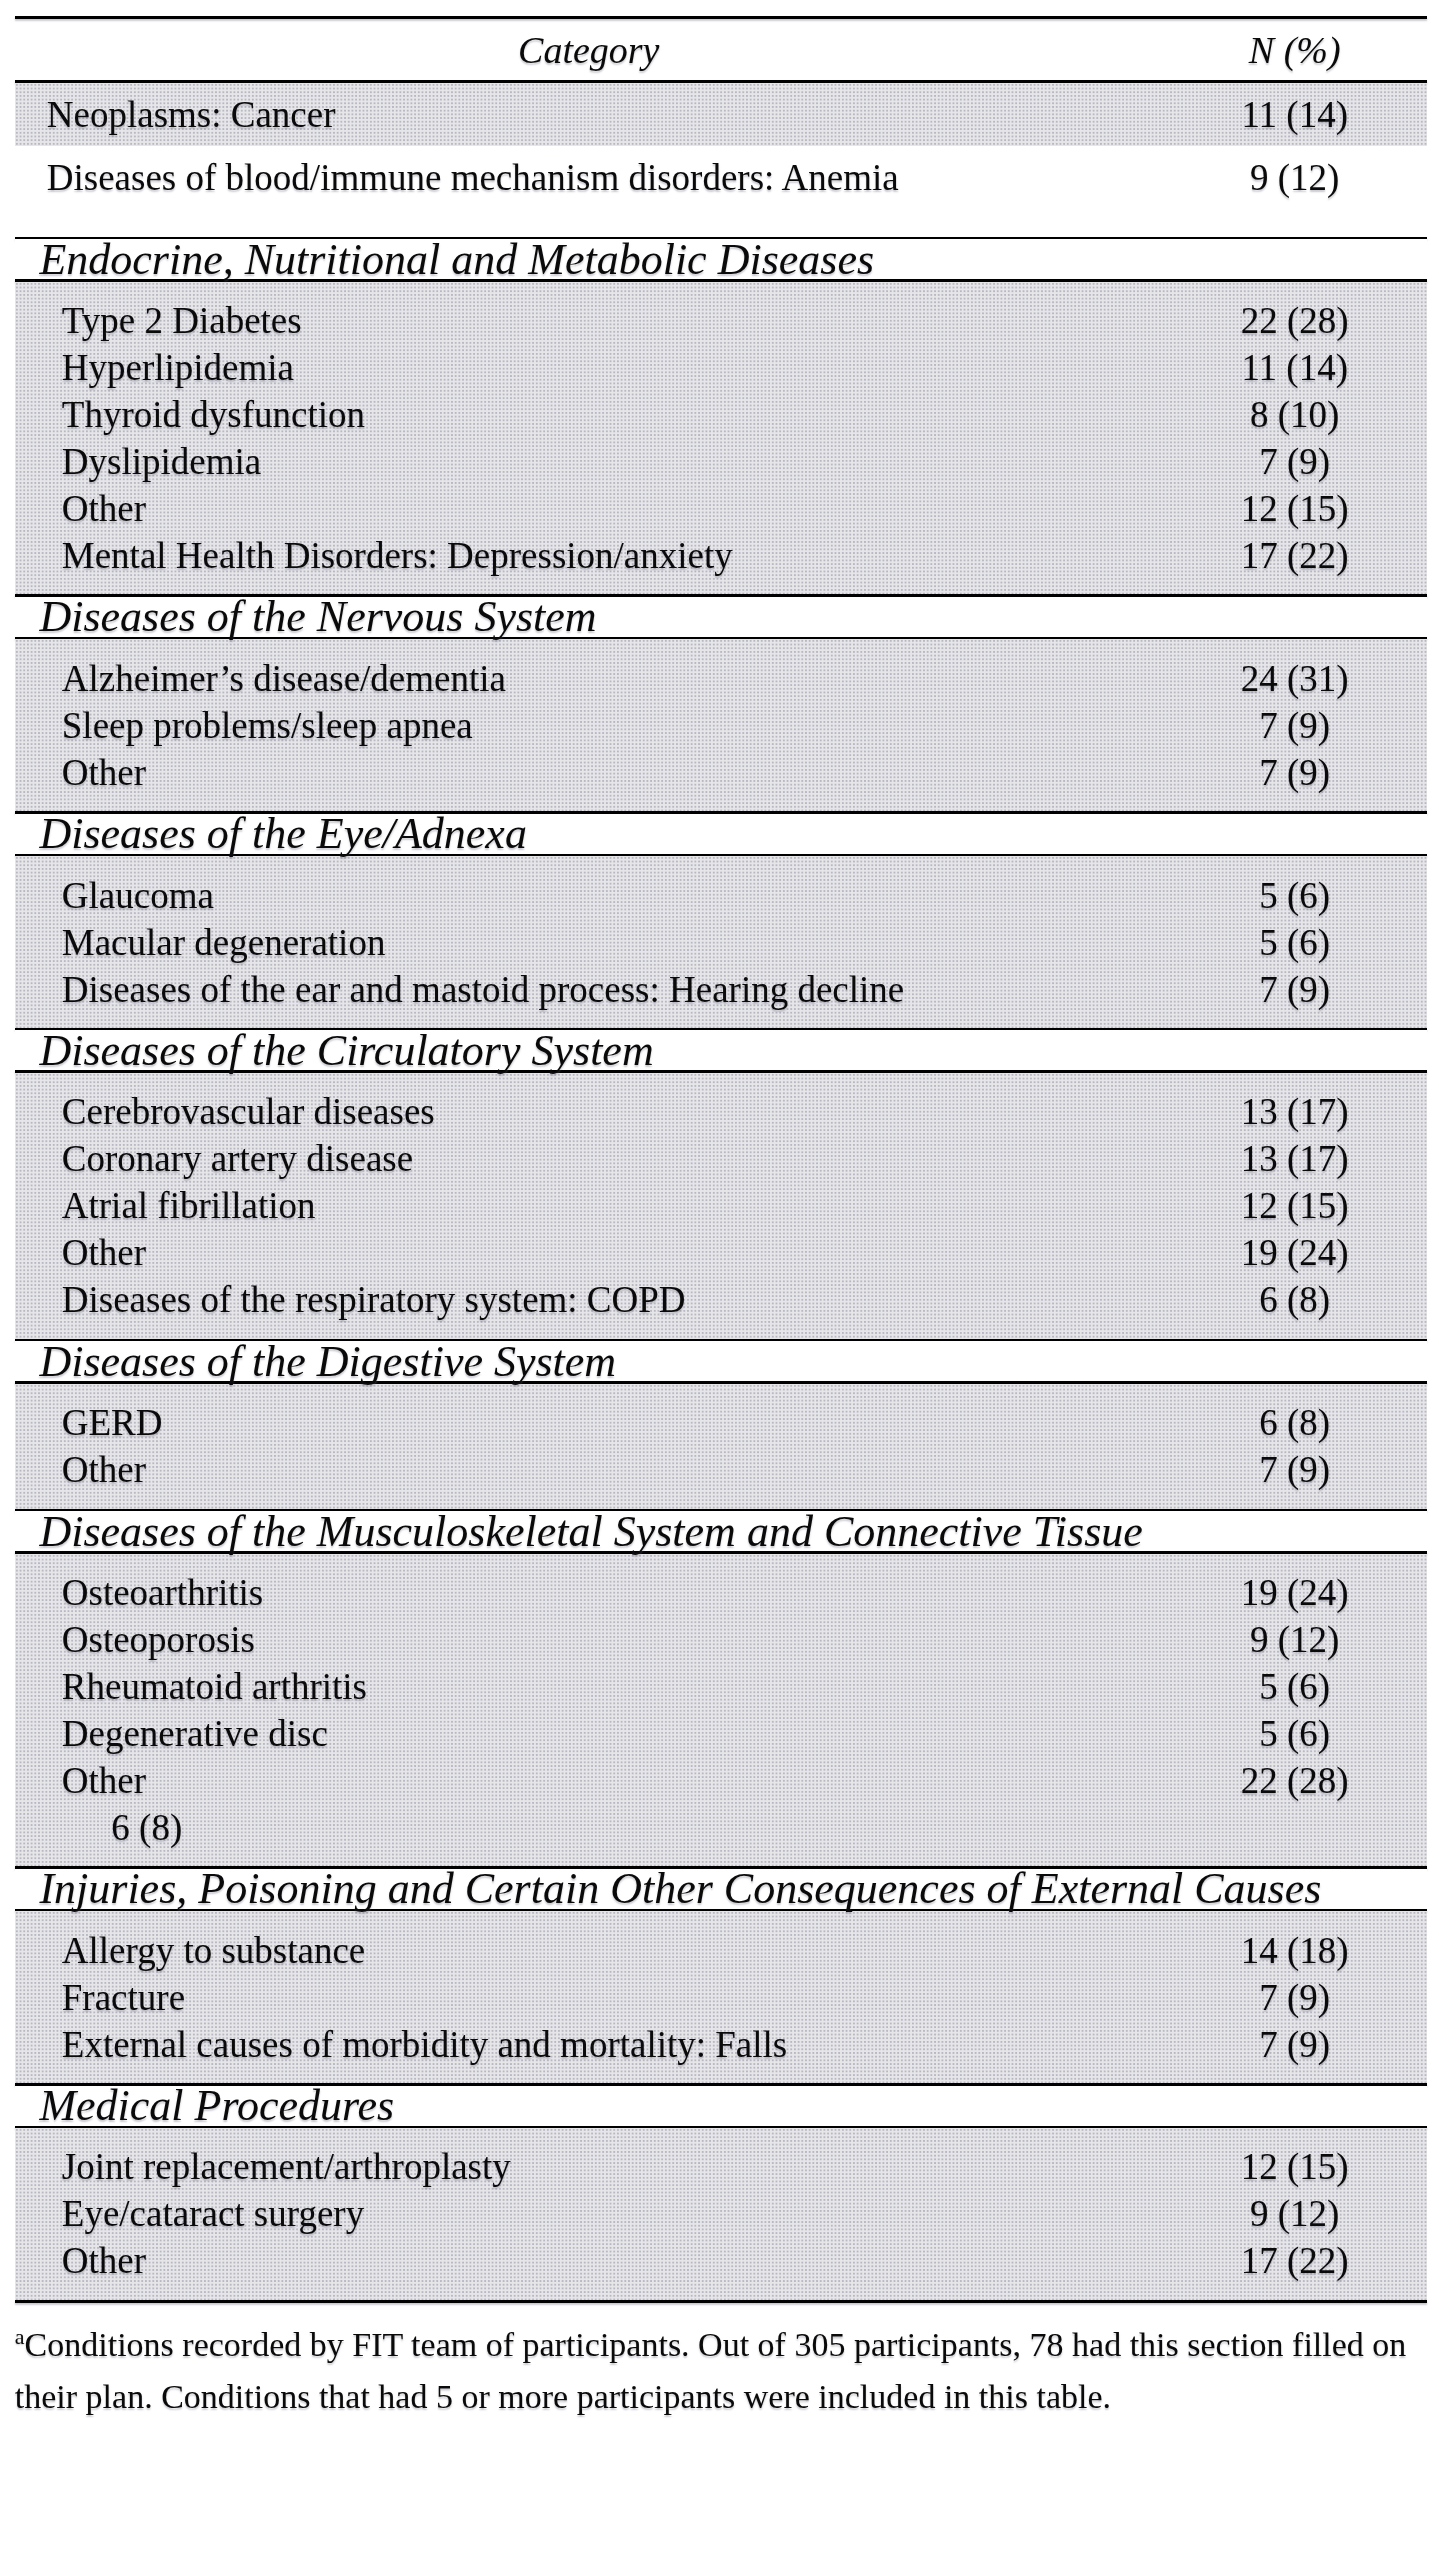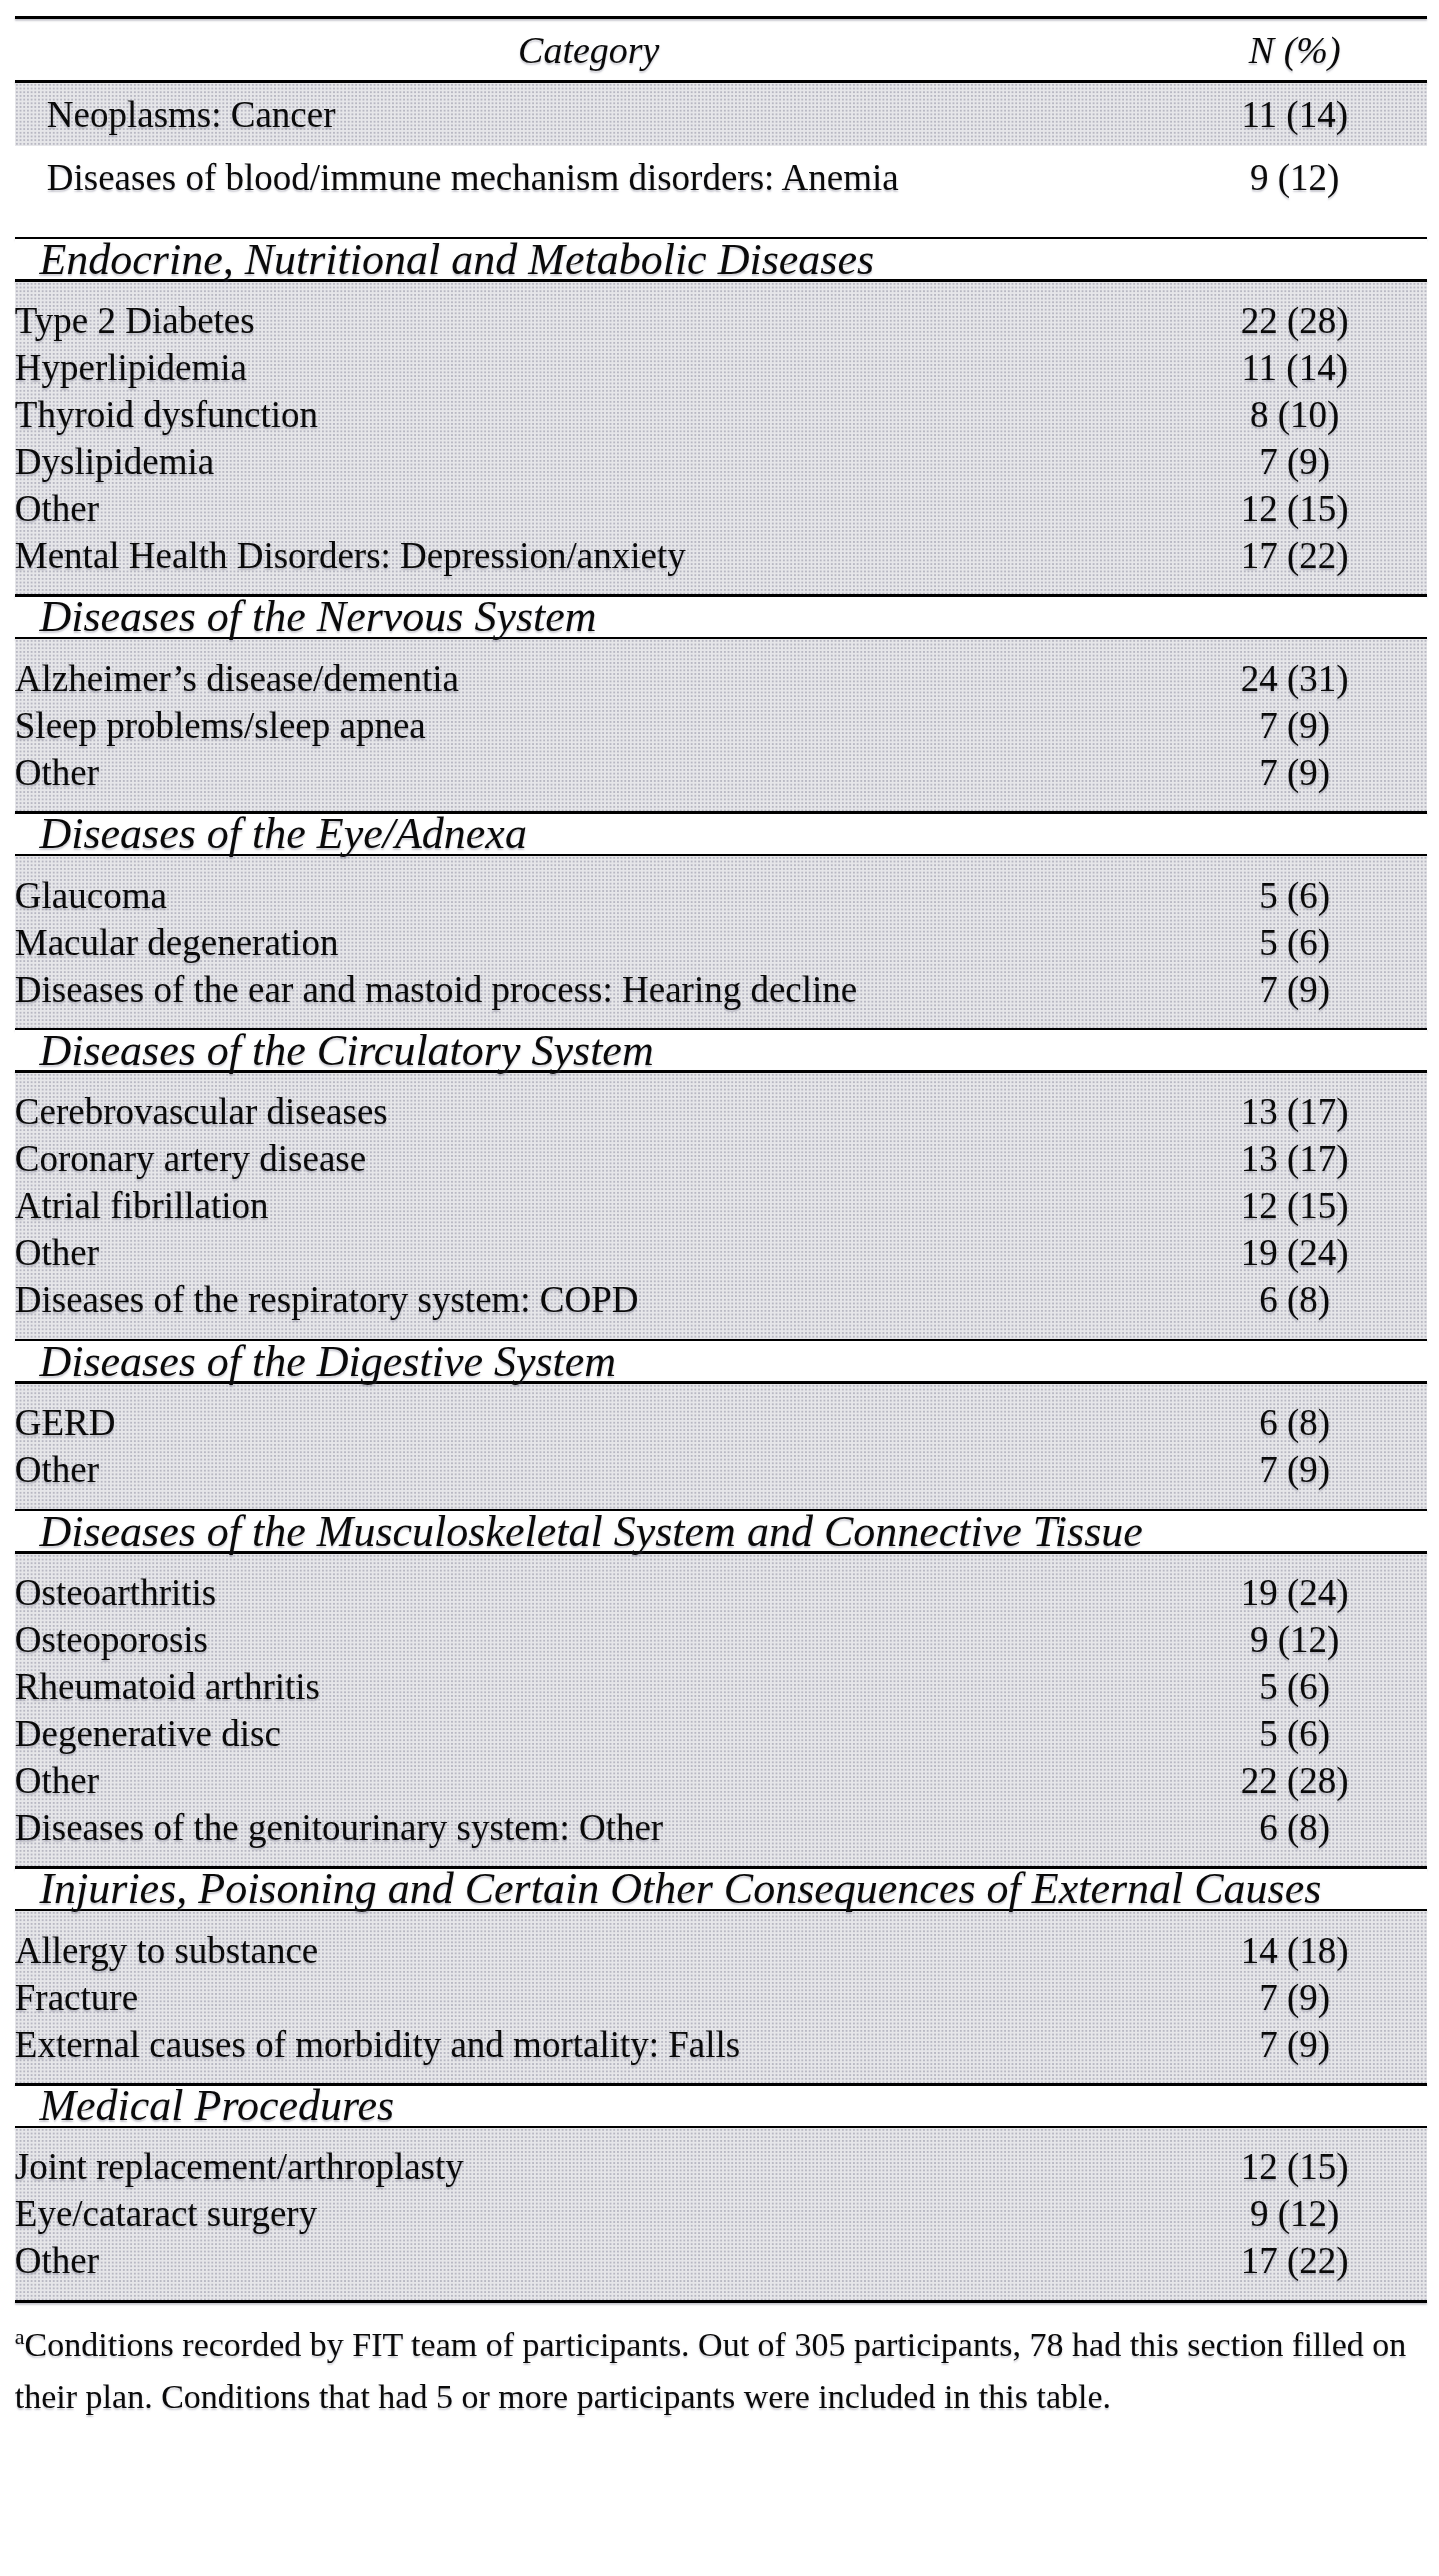--- a/index.html
+++ b/index.html
@@ -46,21 +46,21 @@
     background-image:radial-gradient(rgba(138,138,156,.5) 0.7px, rgba(0,0,0,0) 1px);
     background-size:3.7px 3.7px;
   }
   .trow{
     display:flex;align-items:center;
     height:47px;
     font-size:37px;
   }
   .trow .tlabel{flex:1;white-space:nowrap;}
   .trow .tlabel.category{padding-left:32px;}
-  .trow .tlabel.sub{}
+  .trow .tlabel.sub{padding-left:47px;}
   .trow .tvalue{width:264px;text-align:center;white-space:nowrap;}
   .footnote{
     margin:16px 12.3px 0 14.8px;
     font-size:34px;
     line-height:52px;
     text-shadow:0 1.8px 1.8px rgba(100,100,122,.35);
   }
   .footnote sup{
     font-size:22px;
     line-height:0;
@@ -221,21 +221,20 @@
         </div>
         <div class="trow">
           <div class="tlabel sub">Degenerative disc</div>
           <div class="tvalue">5 (6)</div>
         </div>
         <div class="trow">
           <div class="tlabel sub">Other</div>
           <div class="tvalue">22 (28)</div>
         </div>
         <div class="trow">
-          <div class="tlabel sub">Diseases of the genitourinary system: Other</div>
           <div class="tvalue">6 (8)</div>
         </div>
       </div>
       <div class="rule h4"></div>
       <div class="section-strip">
         <div>Injuries, Poisoning and Certain Other Consequences of External Causes</div>
       </div>
       <div class="rule h4"></div>
       <div class="block shaded">
         <div class="trow">

